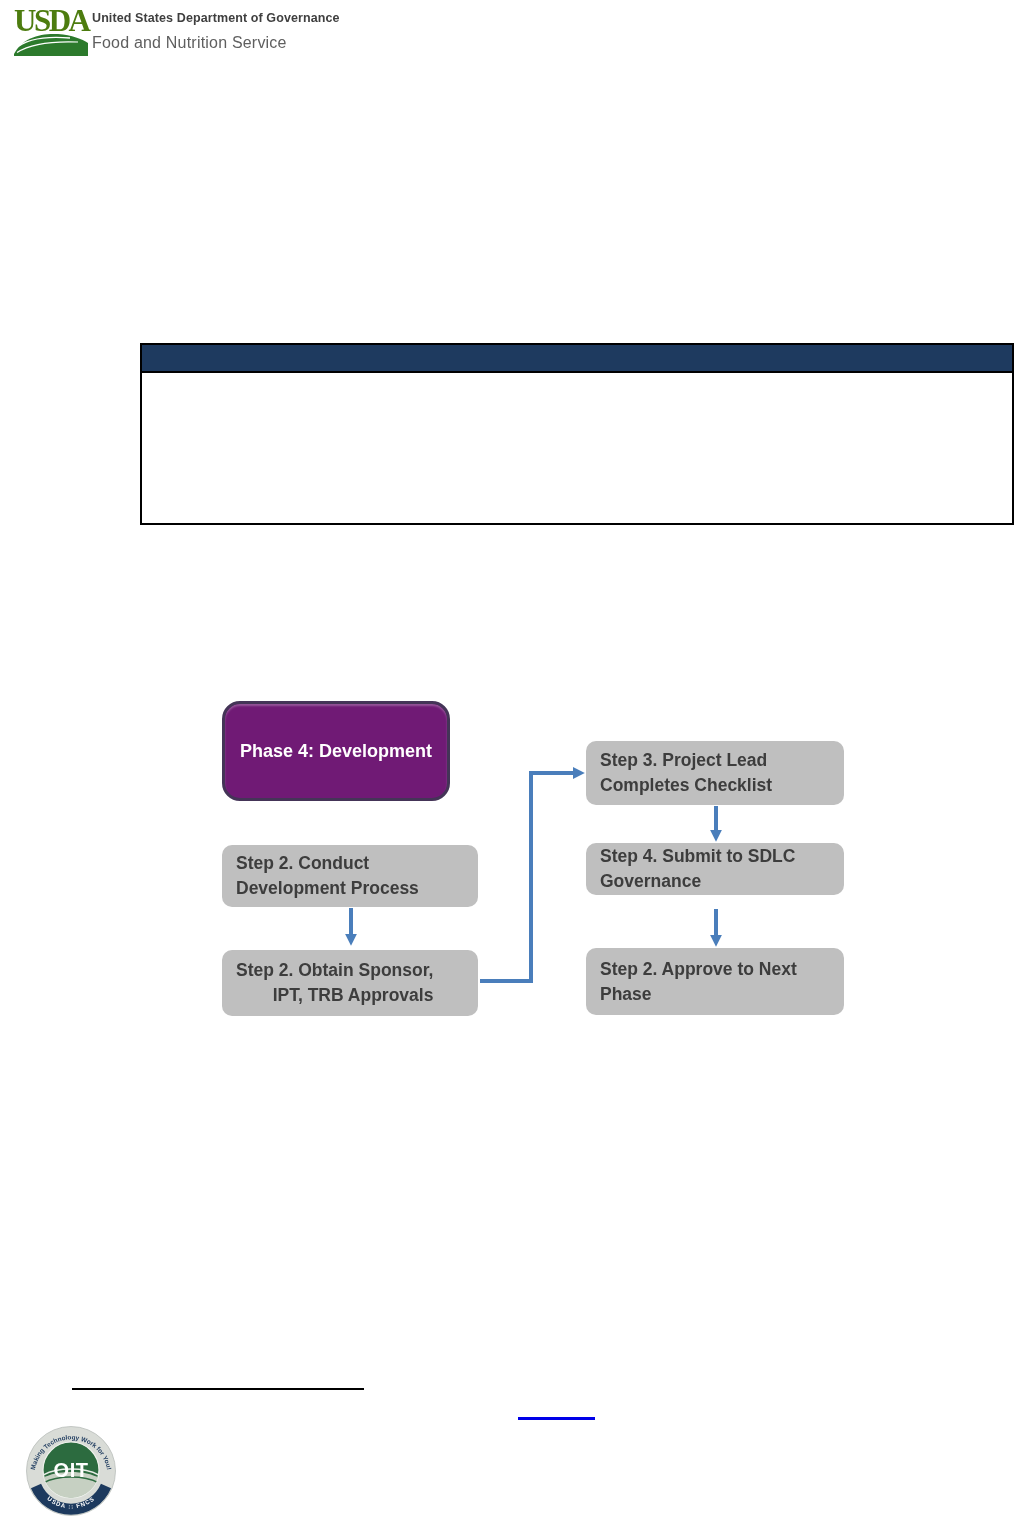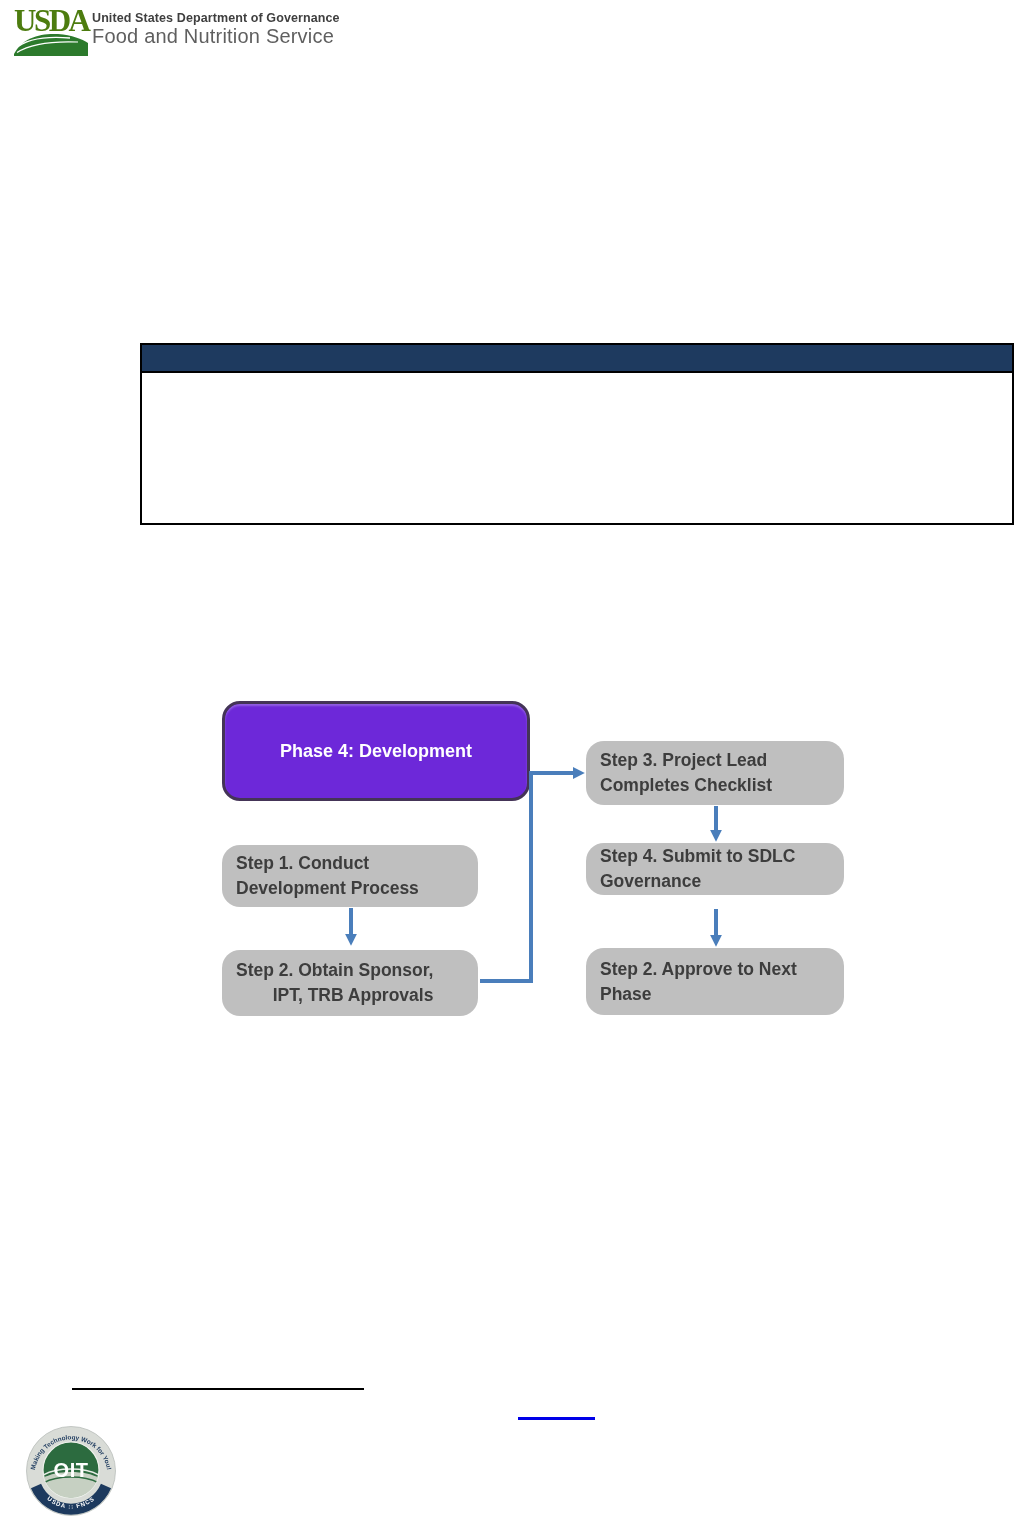--- a/index.html
+++ b/index.html
@@ -6,33 +6,33 @@
   #page{position:relative;width:1017px;height:1516px;background:#ffffff;overflow:hidden;
         font-family:"Liberation Sans",sans-serif;}
 
   
   .usda-logo{position:absolute;left:14px;top:5px;width:80px;height:52px;}
   .usda-word{font-family:"Liberation Serif",serif;font-weight:bold;font-size:31px;
              letter-spacing:-2.5px;color:#4d7c0f;line-height:1;}
   .usda-swoosh{position:absolute;left:0;top:27px;}
   .agency{position:absolute;left:92px;top:11px;}
   .agency .dept{font-size:12.5px;font-weight:bold;color:#3f3f3f;letter-spacing:.1px;}
-  .agency .svc{font-size:20px;font-weight:400;color:#5f5f5f;margin-top:0;letter-spacing:.2px;}
+  .agency .svc{font-size:16px;font-weight:400;color:#5f5f5f;margin-top:9px;letter-spacing:.2px;}
 
   
   .infobox{position:absolute;left:140px;top:343px;width:874px;height:182px;
            border:2px solid #000;box-sizing:border-box;background:#fff;}
   .infobox-header{height:26px;background:#1e3a5f;border-bottom:2px solid #000;
                   color:#fff;font-weight:bold;font-size:14px;line-height:26px;padding:0 8px;}
   .infobox-body{height:150px;}
 
   
-  .fc-box{position:absolute;box-sizing:border-box;border-radius:18px;display:flex;
+  .fc-box{position:absolute;box-sizing:border-box;border-radius:10px;display:flex;
           align-items:center;font-weight:bold;}
-  .fc-phase{left:222px;top:701px;width:308px;height:100px;background:#6d28d9;
+  .fc-phase{left:222px;top:701px;width:228px;height:100px;background:#701a75;
             border:3px solid #443457;border-radius:18px;color:#ffffff;font-size:18px;
             justify-content:center;box-shadow:inset 0 2px 2px rgba(255,255,255,.25);}
   .fc-step{background:#bfbfbf;color:#3d3d3d;font-size:17.5px;line-height:1.42;
            padding:6px 12px 6px 14px;white-space:pre-line;}
   .fc-s1{left:222px;top:845px;width:256px;height:62px;}
   .fc-s2{left:222px;top:950px;width:256px;height:66px;text-align:right;}
   .fc-s3{left:586px;top:741px;width:258px;height:64px;}
   .fc-s4{left:586px;top:843px;width:258px;height:52px;}
   .fc-s5{left:586px;top:948px;width:258px;height:67px;}
   .fc-arrows{position:absolute;left:200px;top:690px;width:680px;height:345px;pointer-events:none;}
@@ -61,21 +61,21 @@
     <div class="svc">Food and Nutrition Service</div>
   </div>
 
   <section class="infobox">
     <div class="infobox-header"></div>
     <div class="infobox-body"></div>
   </section>
 
   <section>
     <div class="fc-box fc-phase">Phase 4: Development</div>
-    <div class="fc-box fc-step fc-s1">Step 1. Conduct
+    <div class="fc-box fc-step fc-s1">Step 2. Conduct
 Development Process</div>
     <div class="fc-box fc-step fc-s2">Step 2. Obtain Sponsor,
 IPT, TRB Approvals</div>
     <div class="fc-box fc-step fc-s3">Step 3. Project Lead
 Completes Checklist</div>
     <div class="fc-box fc-step fc-s4">Step 4. Submit to SDLC
 Governance</div>
     <div class="fc-box fc-step fc-s5">Step 2. Approve to Next
 Phase</div>
 

